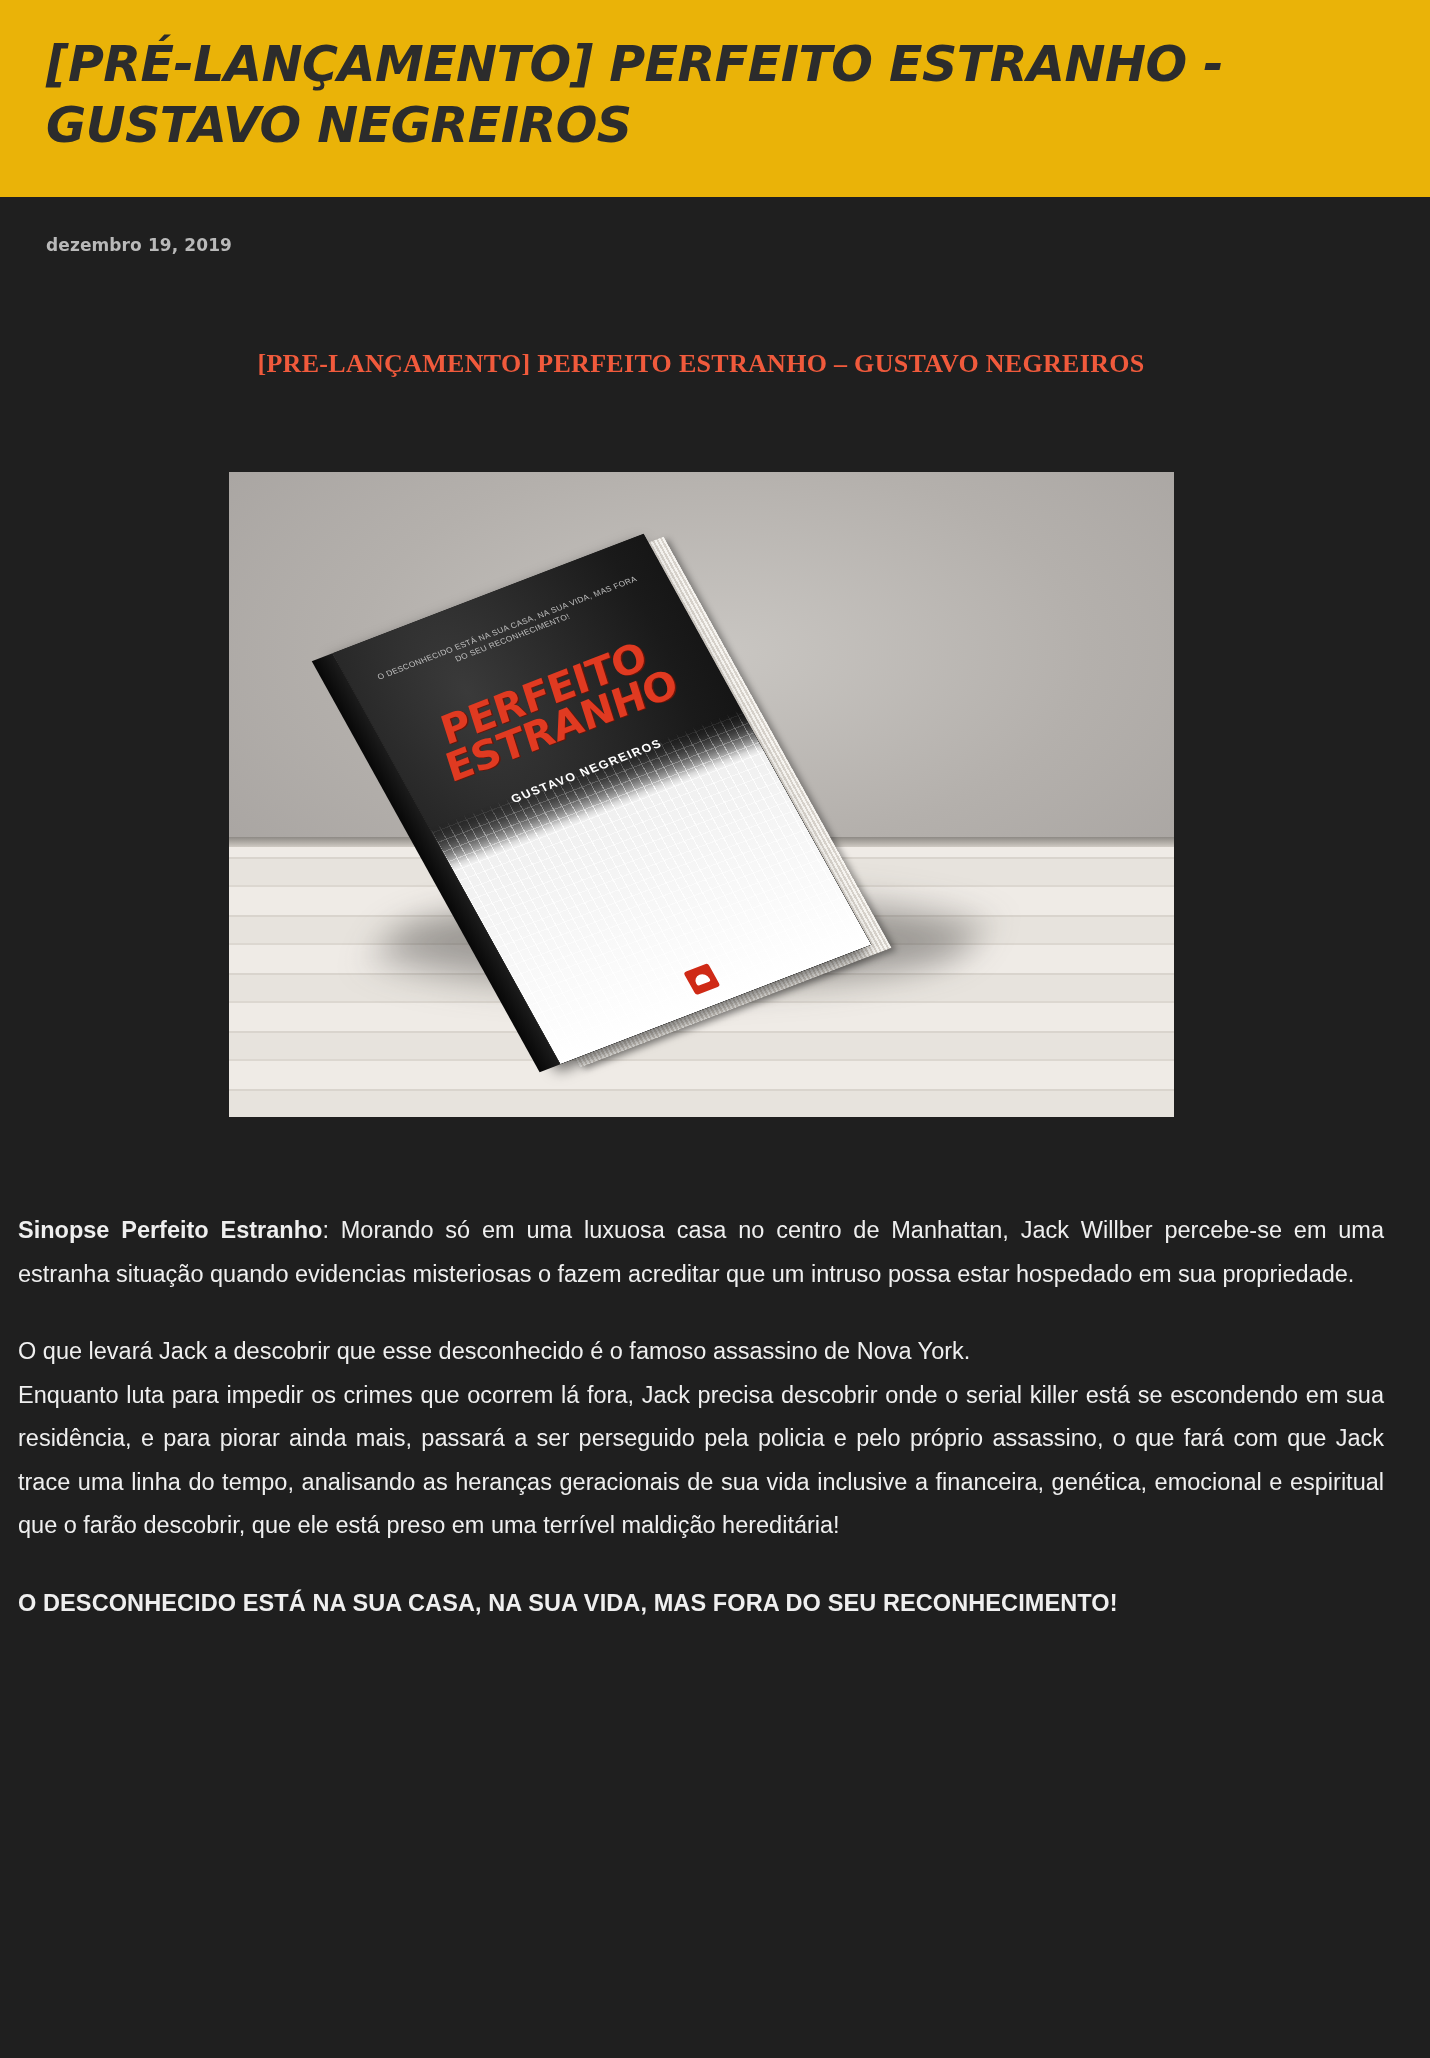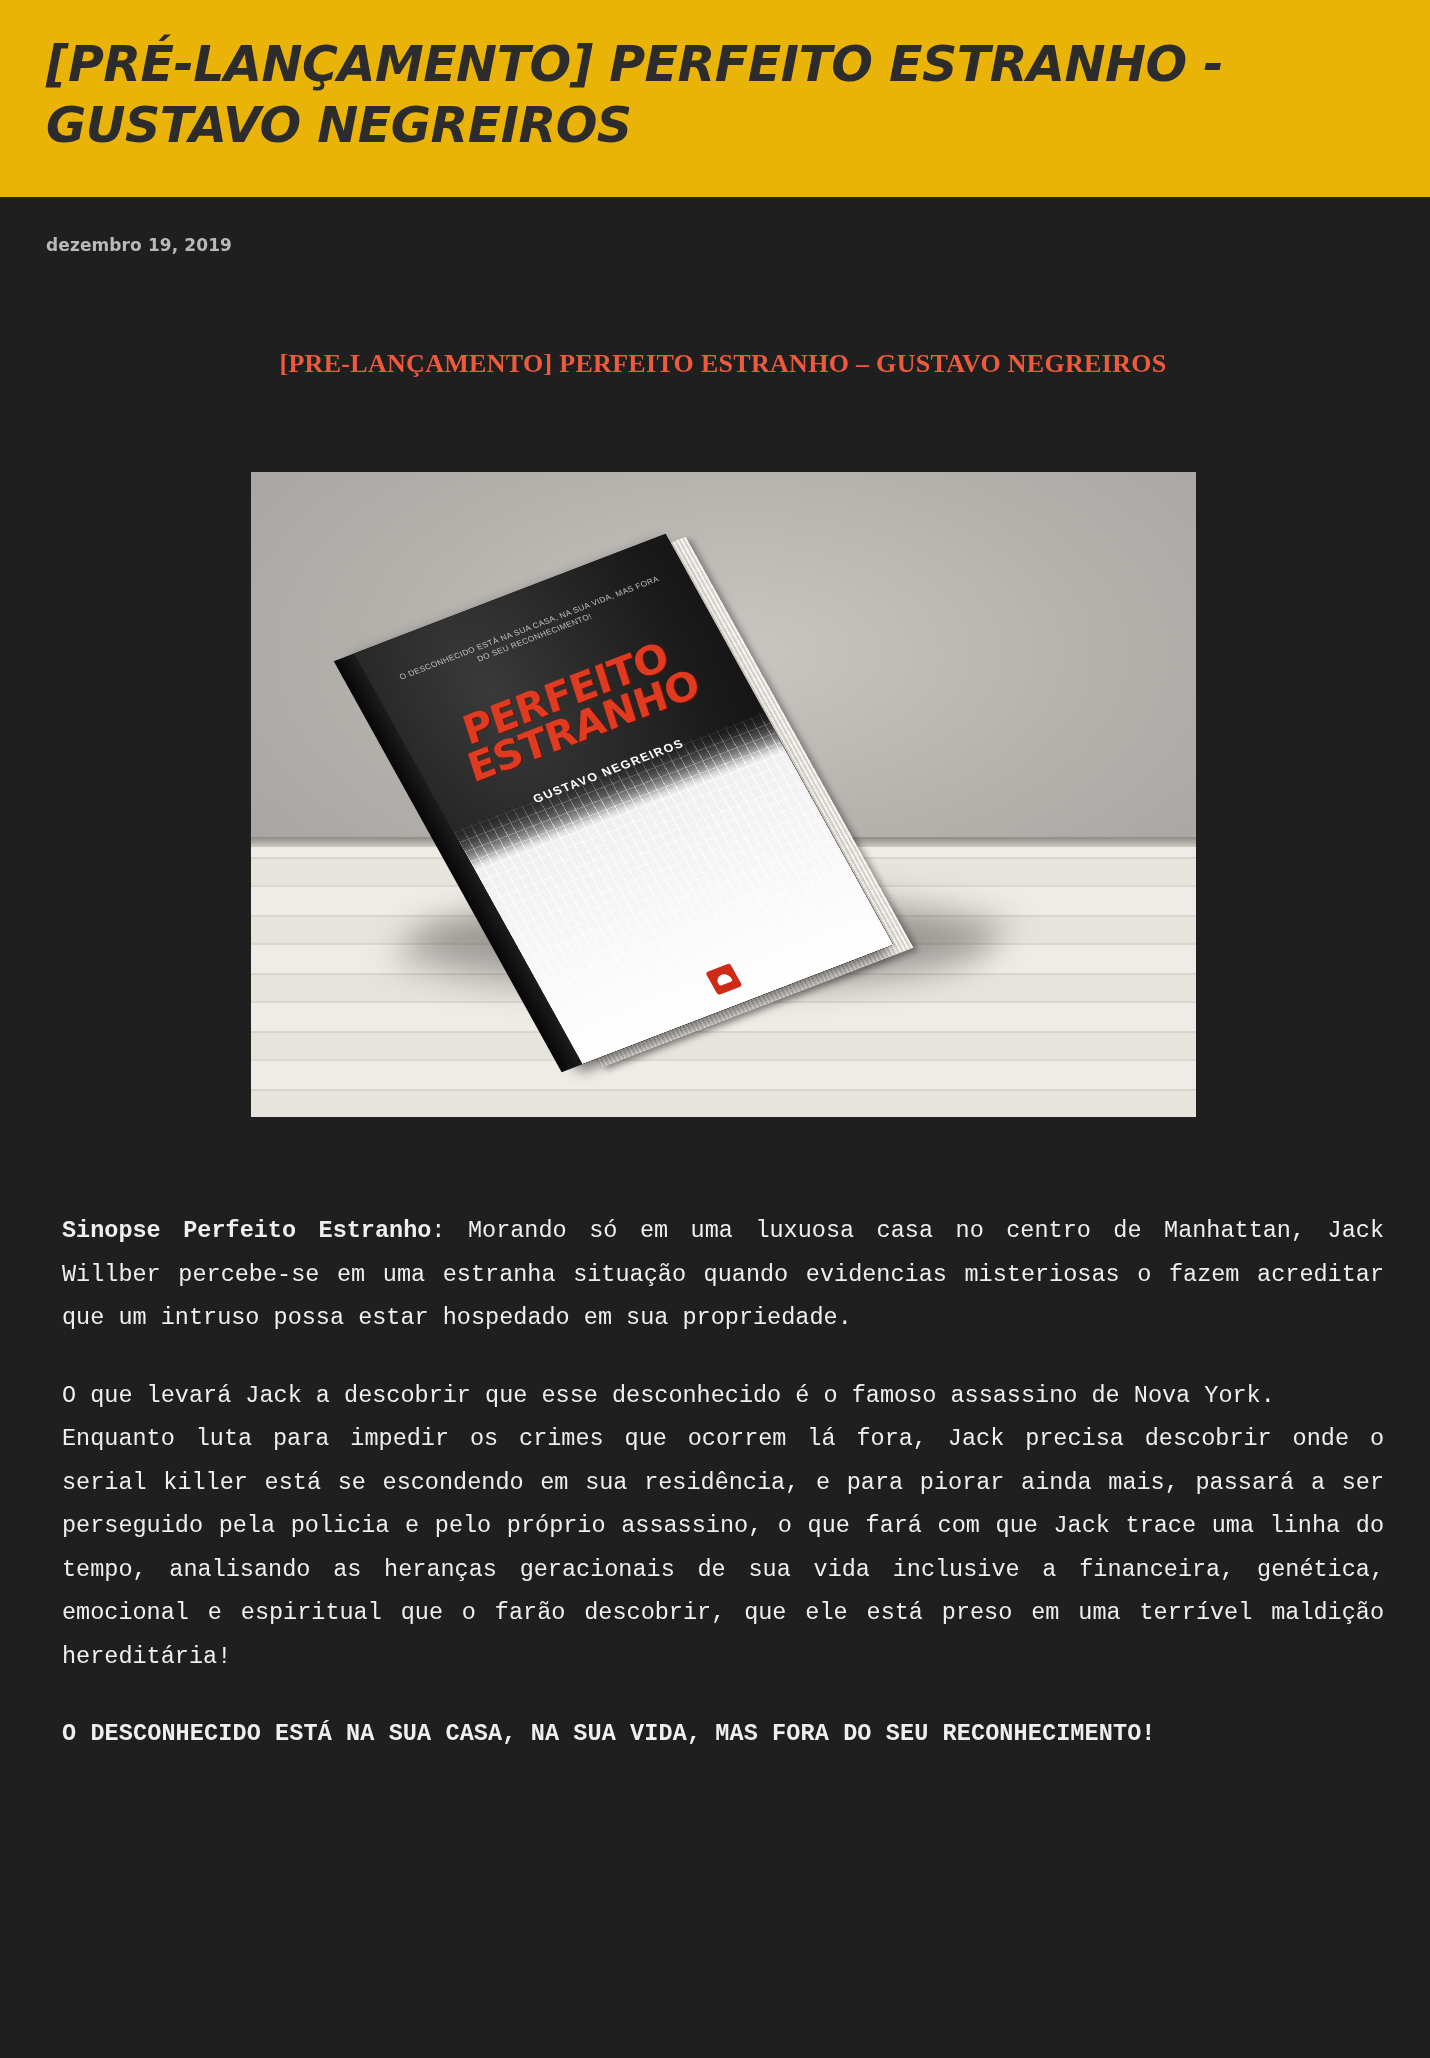--- a/index.html
+++ b/index.html
@@ -41,21 +41,21 @@
   .post-date {
     font-family: "DejaVu Sans", sans-serif;
     font-size: 17px;
     font-weight: bold;
     color: #b9b9b9;
     letter-spacing: 0.1px;
   }
 
   
   .post-body {
-    padding: 56px 46px 60px 62px;
+    padding: 56px 46px 60px 18px;
   }
 
   .inner-heading {
     text-align: center;
     font-family: "Liberation Serif", serif;
     font-size: 26px;
     color: #f05a3c;
     letter-spacing: 0.3px;
     margin: 36px 0 0 0;
     line-height: 1.3;
@@ -221,21 +221,21 @@
     position: absolute;
     left: 6px; top: 8px;
     width: 14px; height: 10px;
     background: #fff;
     border-radius: 7px 7px 2px 2px;
   }
 
   
   .prose {
     margin-top: 92px;
-    font-family: Liberation Mono, monospace;
+    font-family: Liberation Sans, sans-serif;
     font-size: 23.5px;
     line-height: 1.85;
     color: #efefef;
     text-align: justify;
   }
   .prose p { margin: 0 0 0 0; }
   .prose .spacer { height: 34px; }
   .prose b, .prose strong { font-weight: bold; }
   .prose .tight { margin: 0; }
   .prose .caps {

